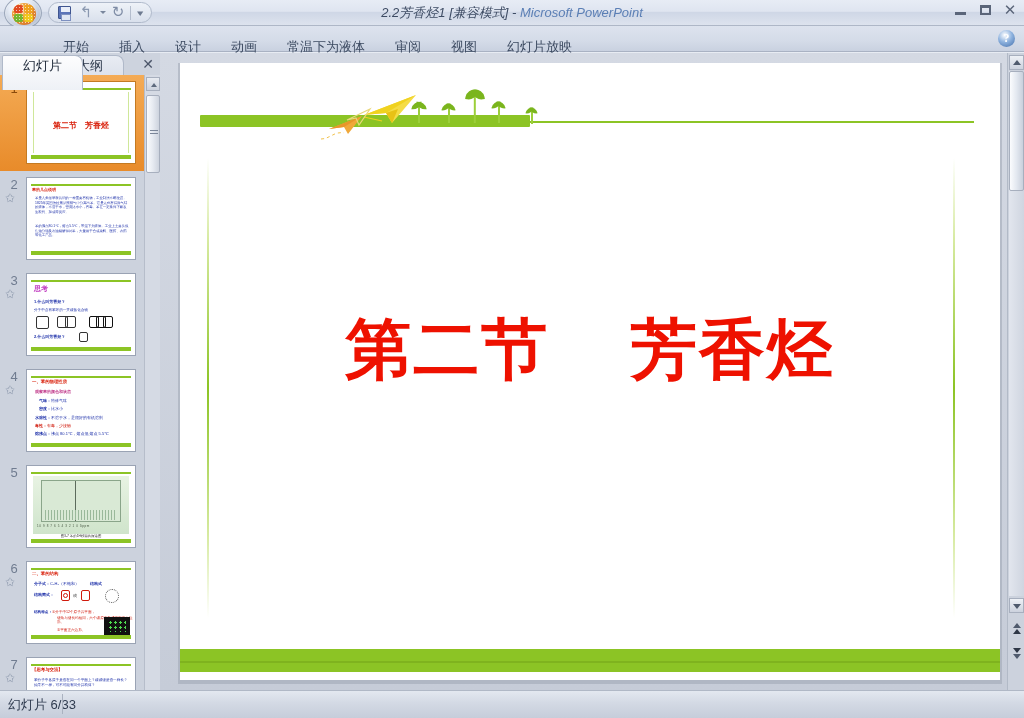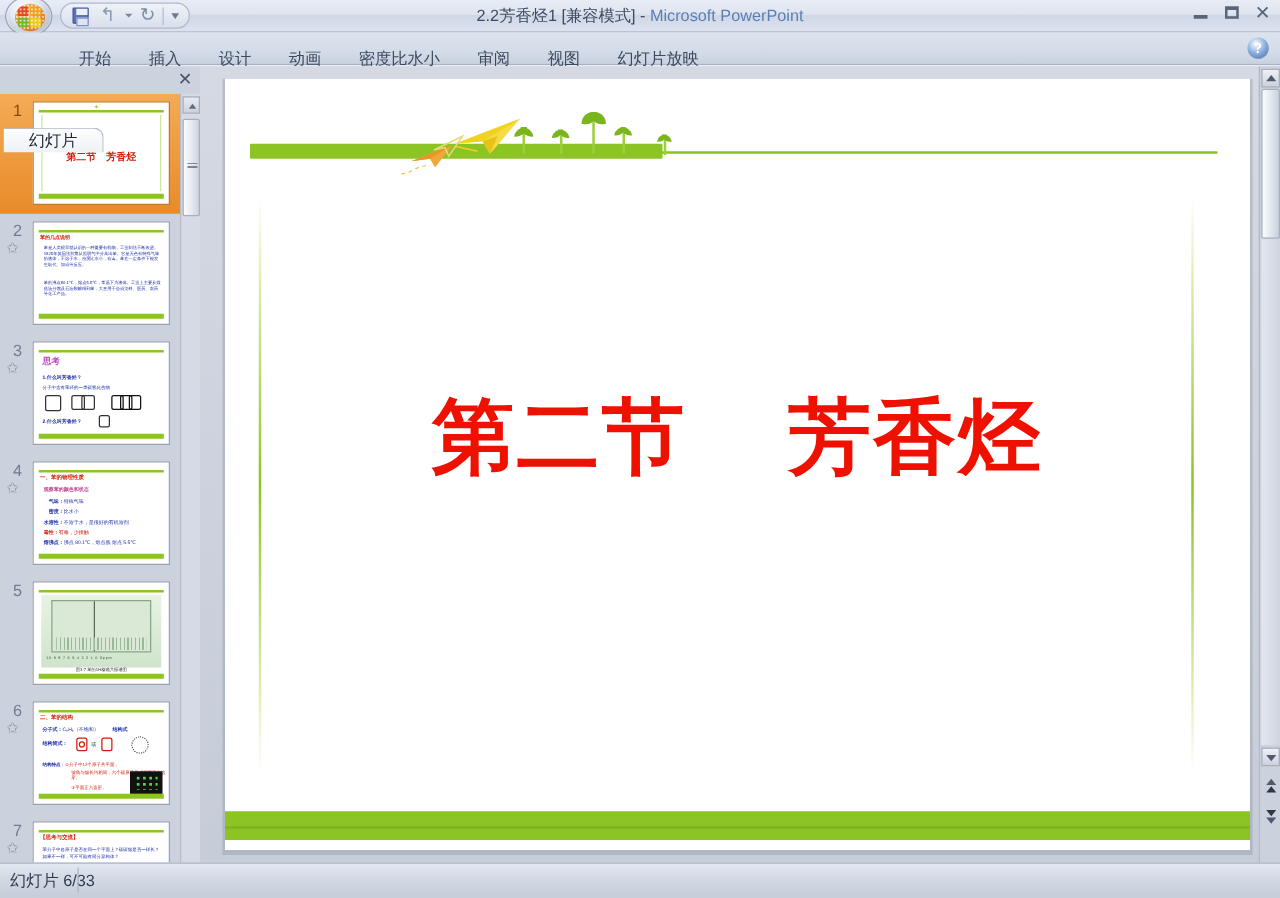--- a/index.html
+++ b/index.html
@@ -53,21 +53,21 @@
   .icon-save { width:13px;height:13px; background:#5b74b8; border:1px solid #3f558f; border-radius:1px; position:relative;}
   .icon-save:before{content:"";position:absolute;left:2px;top:0;width:9px;height:5px;background:#e9eef8;}
   .icon-save:after{content:"";position:absolute;left:2.5px;top:7px;width:8px;height:5px;background:#dfe6f3;border:1px solid #7d90c0;}
   .icon-undo, .icon-redo { font-size:15px; color:#7f8da6; line-height:1; font-family:"DejaVu Sans",sans-serif;}
   .icon-undo { color:#8a98b0; }
   .caret-dn { width:0;height:0;border-left:3px solid transparent;border-right:3px solid transparent;border-top:3px solid #7a879d; margin-left:1px;}
   .qat-more { font-size:9px; color:#6d7a90; transform:scaleX(1.4);}
 
   .win-title {
     position:absolute; left:0; top:4px; width:1024px; text-align:center;
-    font-size:13px; color:#3d4b63; white-space:nowrap;
+    font-size:13px; color:#3d4b63; white-space:nowrap;font-style:italic;
   }
   .win-title .prod { color:#5b7fb5; }
   .win-btns { position:absolute; right:4px; top:2px; display:flex; gap:5px; }
   .win-btn { width:20px;height:16px; display:flex;align-items:center;justify-content:center; color:#4a5568;}
   .wb-min { width:11px; height:3px; background:#5a6579; margin-top:7px;}
   .wb-max { width:11px; height:10px; border:2px solid #5a6579; border-top-width:3px; }
   .wb-close { font-size:15px; font-weight:bold; color:#5a6579; line-height:14px; font-family:"DejaVu Sans",sans-serif;}
 
   
   .ribbon {
@@ -87,23 +87,23 @@
     font-family:"Liberation Serif", serif;
   }
 
   
   .leftpane {
     position:absolute; left:0; top:53px; width:160px; height:637px;
     background:#cdd3de;
   }
   .pane-tabs { position:absolute; left:0; top:0; width:160px; height:22px; }
   .ptab {
-    position:absolute; top:2px; height:20px; line-height:19px; font-size:13px; color:#2e3a4d;
+    position:absolute; top:2px; height:35px; line-height:19px; font-size:13px; color:#2e3a4d;
     padding:0 20px; background:linear-gradient(180deg,#e8ecf3,#d5dbe6);
-    border:1px solid #b0b9c9; border-bottom:none; border-radius:2px 8px 0 0;margin-top:47px;
+    border:1px solid #b0b9c9; border-bottom:none; border-radius:2px 8px 0 0;
   }
   .ptab.sel { background:linear-gradient(180deg,#fdfdfe,#eef1f6); font-weight:normal; color:#1d2838; z-index:2;}
   .ptab.t1 { left:2px; }
   .ptab.t2 { left:56px; }
   .pane-close { position:absolute; right:6px; top:3px; font-size:14px; color:#4a5468; font-weight:bold;
     font-family:"DejaVu Sans",sans-serif; cursor:default;}
   .pane-list {
     position:absolute; left:0; top:22px; width:144px; height:615px;
     background:#ccd2dd; overflow:hidden;
   }
@@ -292,21 +292,21 @@
         </div>
     </div>
   </div>
 
   <div class="ribbon">
     <div class="tabs">
       <div class="tab">开始</div>
       <div class="tab">插入</div>
       <div class="tab">设计</div>
       <div class="tab">动画</div>
-      <div class="tab">密度比水小</div>
+      <div class="tab">常温下为液体</div>
       <div class="tab">审阅</div>
       <div class="tab">视图</div>
       <div class="tab">幻灯片放映</div>
     </div>
     <div class="help-icon">?</div>
   </div>
 
   <div class="leftpane">
 
     <div class="pane-tabs">

